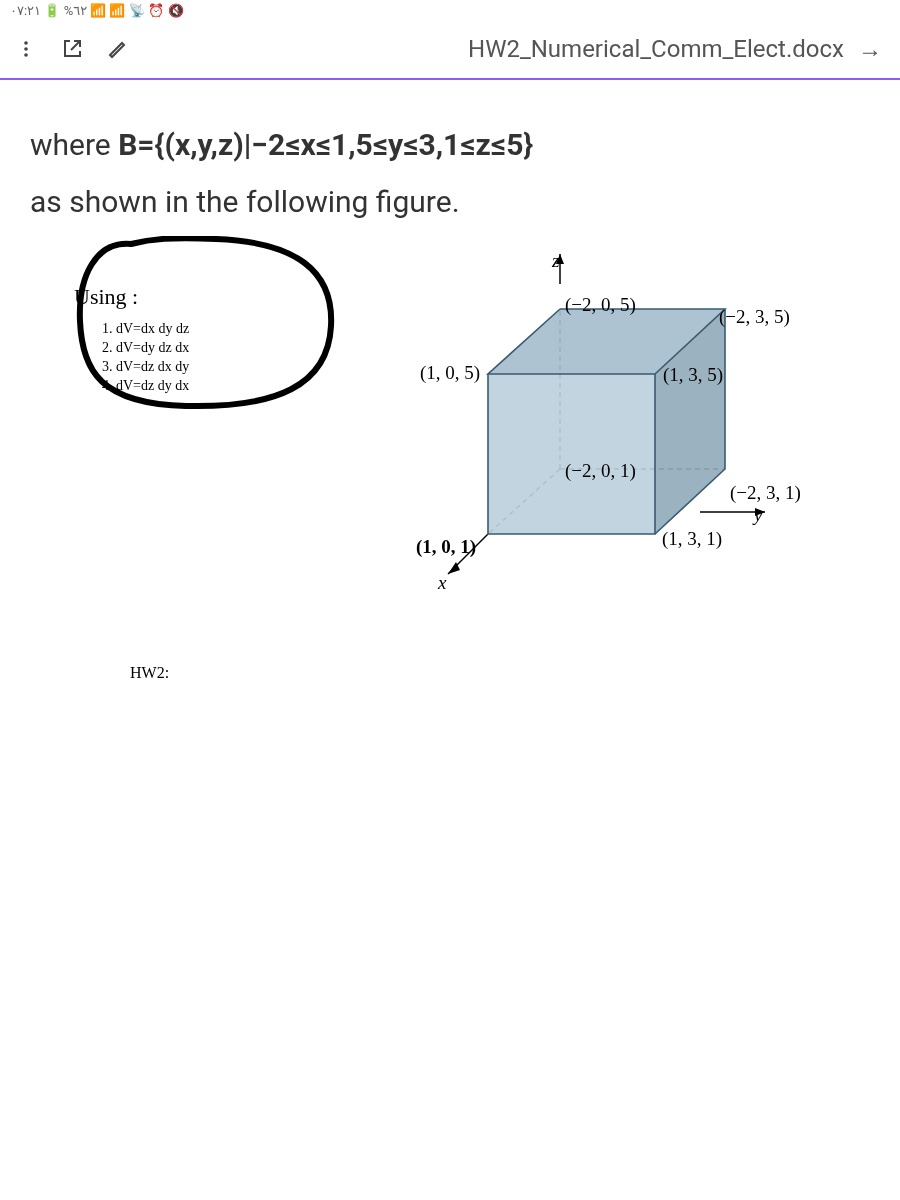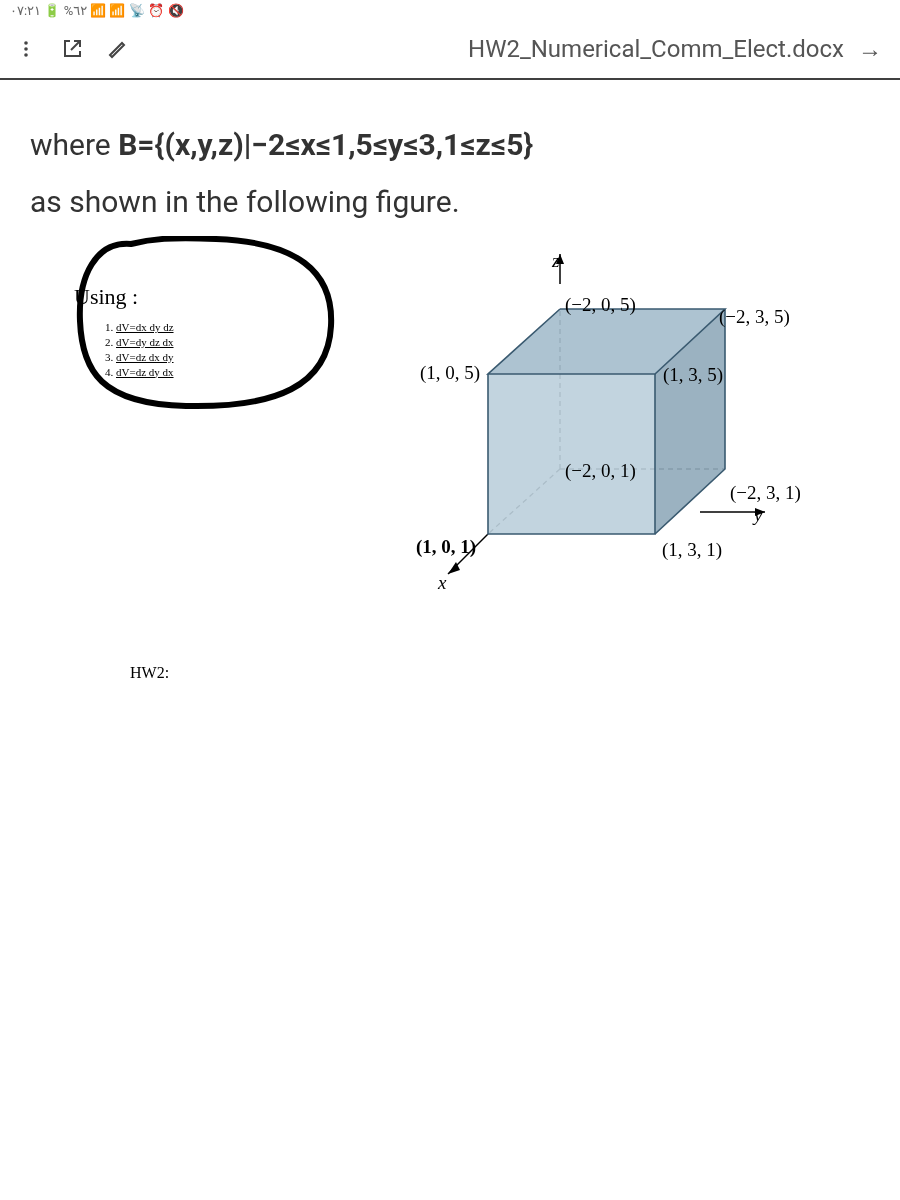--- a/index.html
+++ b/index.html
@@ -18,21 +18,21 @@
       display: flex;
       align-items: flex-end;
       gap: 6px;
       direction: ltr;
     }
     .app-bar {
       height: 60px;
       display: flex;
       align-items: center;
       padding: 0 12px;
-      border-bottom: 2px solid #404040;
+      border-bottom: 2px solid #8b5cf6;
     }
     .app-bar-left {
       display: flex;
       align-items: center;
       gap: 18px;
     }
     .icon-btn {
       width: 28px;
       height: 28px;
       display: flex;
@@ -106,24 +106,23 @@
       width: 260px; height: 175px;
     }
     .using-title {
       font-family: "Times New Roman", serif;
       font-size: 22px;
       margin-bottom: 10px;
       margin-left: 4px;
     }
     .using-list {
       font-family: "Times New Roman", serif;
-      font-size: 11px;
+      font-size: 14px;
       padding-left: 46px;
       line-height: 1.35;
-      text-decoration: underline;
     }
     .using-list li { list-style: decimal; }
     .cube-area {
       position: relative;
       flex: 1;
       height: 340px;
     }
     .cube-svg {
       position: absolute;
       left: 40px;
@@ -232,19 +231,19 @@
       <span class="coord-label" style="left:108px; top:318px; font-style:italic;">x</span>
       <span class="coord-label" style="left:424px; top:250px; font-style:italic;">y</span>
 
       <span class="coord-label" style="left:235px; top:40px;">(−2, 0, 5)</span>
       <span class="coord-label" style="left:389px; top:52px;">(−2, 3, 5)</span>
       <span class="coord-label" style="left:90px; top:108px;">(1, 0, 5)</span>
       <span class="coord-label" style="left:333px; top:110px;">(1, 3, 5)</span>
       <span class="coord-label" style="left:235px; top:206px;">(−2, 0, 1)</span>
       <span class="coord-label" style="left:400px; top:228px;">(−2, 3, 1)</span>
       <span class="coord-label" style="left:86px; top:282px;font-weight:bold;">(1, 0, 1)</span>
-      <span class="coord-label" style="left:332px; top:274px;margin-top:11px;">(1, 3, 1)</span>
+      <span class="coord-label" style="left:332px; top:274px;">(1, 3, 1)</span>
     </div>
   </div>
 
   <div class="hw2-label">HW2:</div>
 
 </div>
 
 </body></html>

